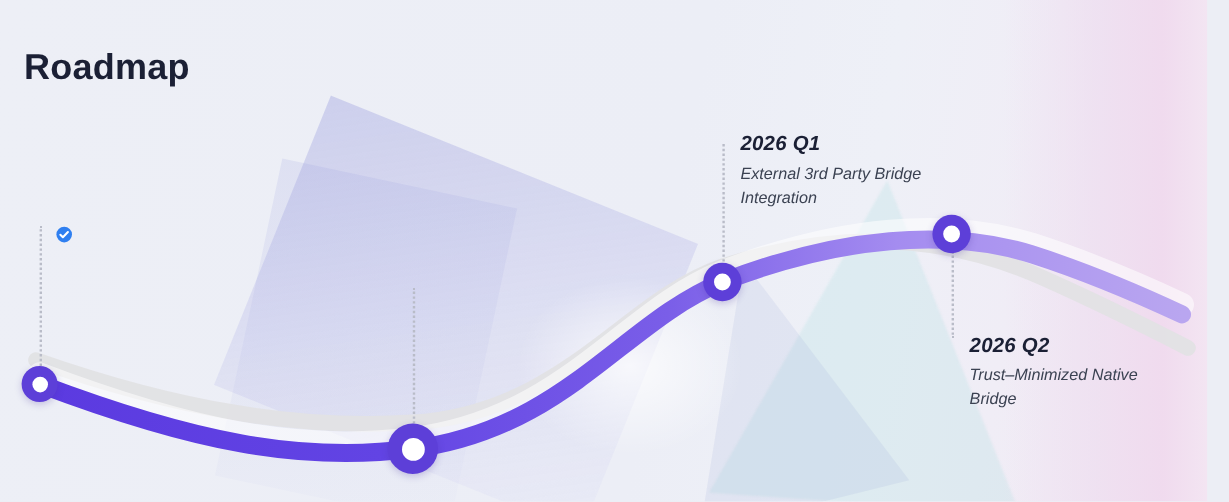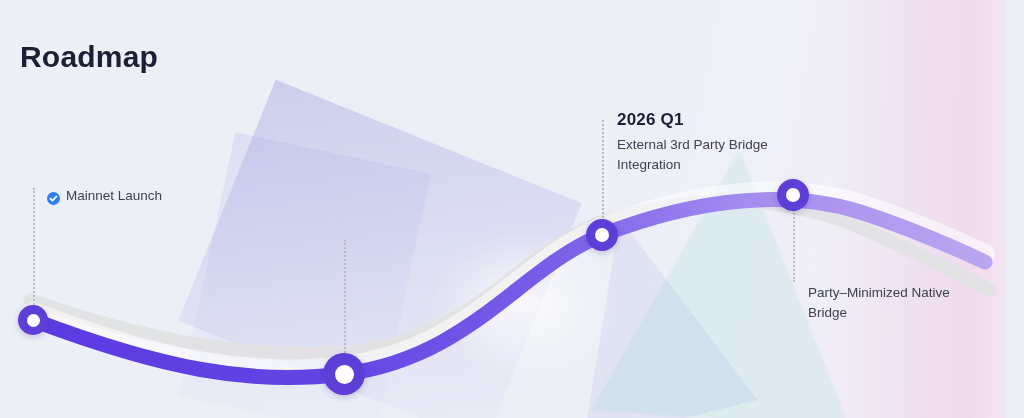--- a/index.html
+++ b/index.html
@@ -93,21 +93,21 @@
   .node.sz-m .core { width:14px; height:14px; }
   .node.sz-l  { width:42px; height:42px; }
   .node.sz-l .core { width:19px; height:19px; }
   
   .connector {
     position:absolute;
     width:0;
     border-left:2px dotted #b9bcc8;
   }
   
-  .label { position:absolute; }
+  .label { position:absolute;font-style:italic; }
   .label .quarter {
     font-size:17px;
     font-weight:bold;
     color:#1b2035;
     letter-spacing:.2px;
     white-space:nowrap;
   }
   .label .desc {
     margin-top:5px;
     font-size:13.5px;
@@ -187,31 +187,31 @@
     <div class="core"></div>
   </div>
 
   <div class="label" style="left:47px; top:181px;">
     <div class="desc">
       <span class="check">
         <svg width="13" height="13" viewBox="0 0 13 13">
           <path d="M3.3 6.6 L5.4 8.7 L9.6 4.3" fill="none" stroke="#ffffff" stroke-width="1.7" stroke-linecap="round" stroke-linejoin="round"></path>
         </svg>
       </span>
-      <span>Mainnet Launch</span>
     </div>
   </div>
 
 
   <div class="label" style="left:617px; top:110px;">
     <div class="quarter">2026 Q1</div>
     <div class="desc wrap">
       <span>External 3rd Party Bridge Integration</span>
     </div>
   </div>
 
   <div class="label" style="left:808px; top:278px;">
+    <div class="quarter">2026 Q2</div>
     <div class="desc wrap">
-      <span>Party–Minimized Native Bridge</span>
+      <span>Trust–Minimized Native Bridge</span>
     </div>
   </div>
 
 </div>
 
 </body></html>

